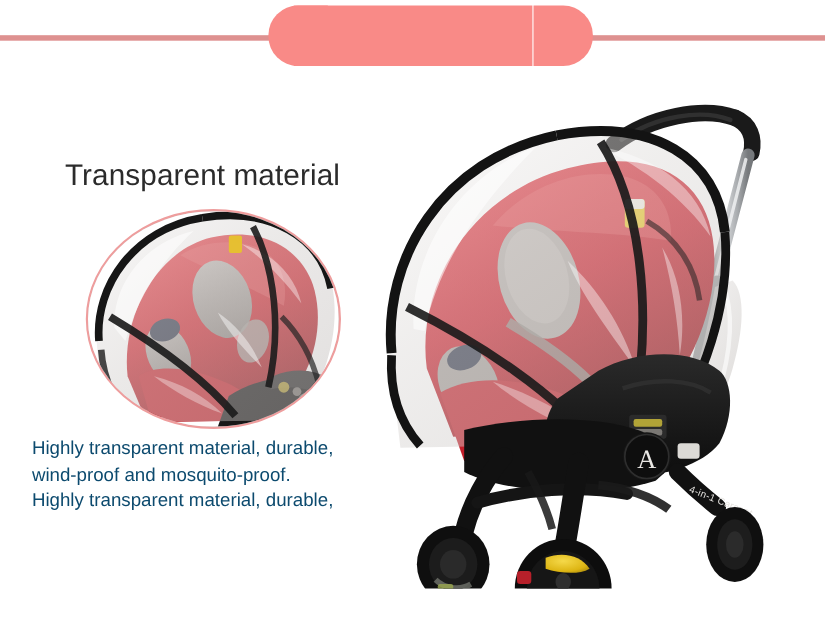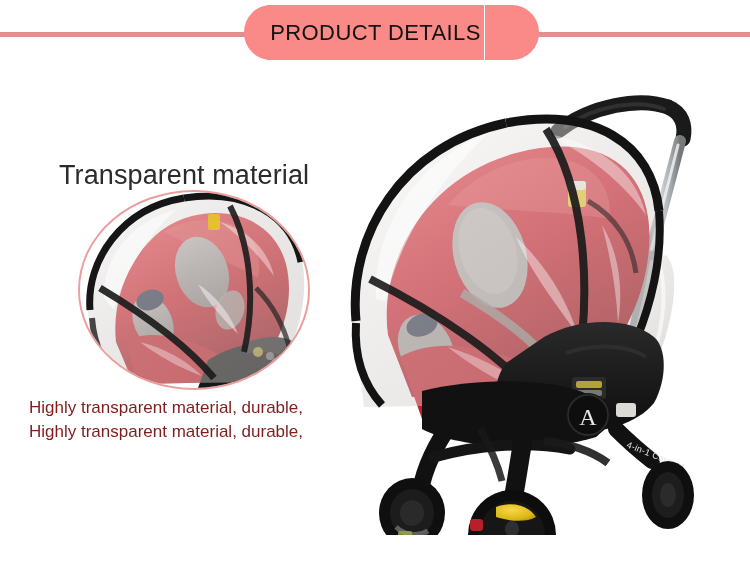--- a/index.html
+++ b/index.html
@@ -73,31 +73,30 @@
 
   
   .feature-heading {
     position: absolute;
     left: 59px;
     top: 144px;
     font-size: 27px;
     color: #2b2b2b;
     white-space: nowrap;
     letter-spacing: 0.1px;
-    margin-top: 16px;
   }
 
   .feature-body {
     position: absolute;
     left: 29px;
     top: 396px;
     width: 350px;
     font-size: 17px;
     line-height: 23.5px;
-    color: #7f1d1d;
+    color: #0c4a6e;
   }
   .feature-body .line { display: block; white-space: nowrap; }
 
   
   .inset-circle {
     position: absolute;
     left: 78px;
     top: 190px;
     width: 228px;
     height: 196px;
@@ -120,27 +119,27 @@
 </style>
 </head>
 <body>
 
 <div class="banner">
   <div class="banner-rule left"></div>
   <div class="banner-rule right"></div>
   <div class="banner-cap left"></div>
   <div class="banner-cap right"></div>
   <div class="banner-plate"></div>
-  <div class="banner-title">PRODUCT DETAILS</div>
 </div>
 
 <div class="feature-heading">Transparent material</div>
 
 <div class="feature-body">
   <span class="line">Highly transparent material, durable,</span>
+  <span class="line">wind-proof and mosquito-proof.</span>
   <span class="line">Highly transparent material, durable,</span>
 </div>
 
 <div class="inset-circle">
   <svg class="inset-art" viewBox="0 0 228 196" preserveAspectRatio="xMidYMid slice">
     <defs>
       <linearGradient id="insetCover" x1="0" y1="0" x2="1" y2="1">
         <stop offset="0%" stop-color="#efedec"></stop>
         <stop offset="45%" stop-color="#d3cfcd"></stop>
         <stop offset="100%" stop-color="#bfbab8"></stop>

